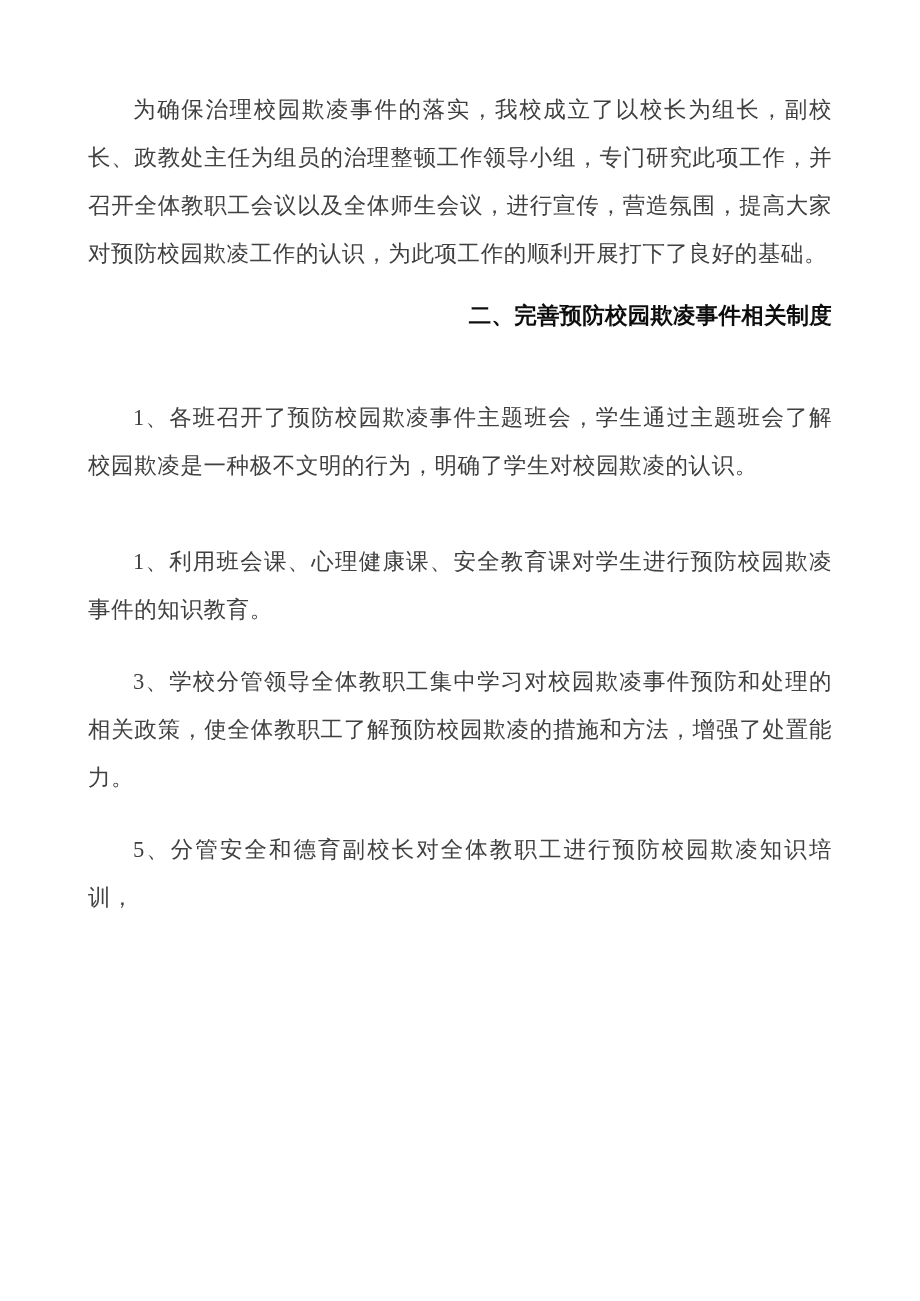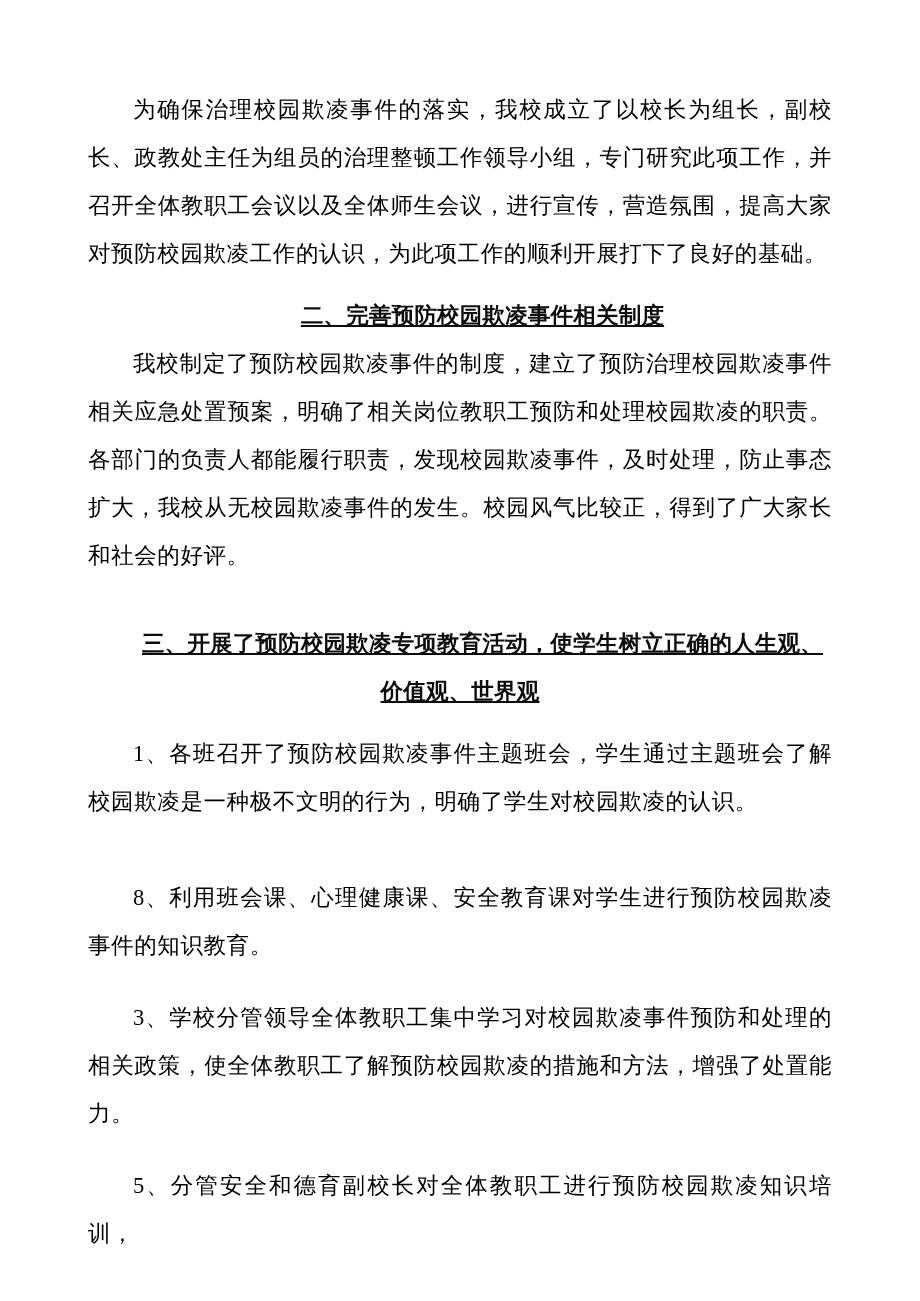--- a/index.html
+++ b/index.html
@@ -25,71 +25,68 @@
   
   p.para {
     margin: 0 0 0 0;
     font-size: 22.5px;
     line-height: 48px;
     letter-spacing: 0.6px;
     text-align: justify;
     text-justify: inter-character;
     text-indent: 2em;
     font-weight: 400;
-    color: #000000;
+    color: #404040;
   }
   
   p.para.tight {
     line-height: 32px;
   }
   
   h2.heading {
     margin: 0;
     font-family: "Liberation Sans", "DejaVu Sans", sans-serif;
     font-size: 22.5px;
     line-height: 48px;
     font-weight: 700;
     letter-spacing: 0.2px;
     text-indent: 2em;
-    text-align: center;
+    text-align: right;
     color: #0d0d0d;
-    text-decoration: underline;
   }
   .spacer-sm { height: 14px; }
   .spacer-md { height: 24px; }
   .spacer-lg { height: 40px; }
 </style>
 </head>
 <body>
 
 <div class="page">
   <div class="doc-body">
 
     <p class="para">为确保治理校园欺凌事件的落实，我校成立了以校长为组长，副校长、政教处主任为组员的治理整顿工作领导小组，专门研究此项工作，并召开全体教职工会议以及全体师生会议，进行宣传，营造氛围，提高大家对预防校园欺凌工作的认识，为此项工作的顺利开展打下了良好的基础。</p>
 
     <div class="spacer-sm"></div>
 
     <h2 class="heading">二、完善预防校园欺凌事件相关制度</h2>
 
-    <p class="para">我校制定了预防校园欺凌事件的制度，建立了预防治理校园欺凌事件相关应急处置预案，明确了相关岗位教职工预防和处理校园欺凌的职责。各部门的负责人都能履行职责，发现校园欺凌事件，及时处理，防止事态扩大，我校从无校园欺凌事件的发生。校园风气比较正，得到了广大家长和社会的好评。</p>
 
     <div class="spacer-lg"></div>
 
-    <h2 class="heading">三、开展了预防校园欺凌专项教育活动，使学生树立正确的人生观、价值观、世界观</h2>
 
     <div class="spacer-sm"></div>
 
     <p class="para">1、各班召开了预防校园欺凌事件主题班会，学生通过主题班会了解校园欺凌是一种极不文明的行为，明确了学生对校园欺凌的认识。</p>
 
     <div class="spacer-md"></div>
 
 
     <div class="spacer-md"></div>
 
-    <p class="para">8、利用班会课、心理健康课、安全教育课对学生进行预防校园欺凌事件的知识教育。</p>
+    <p class="para">1、利用班会课、心理健康课、安全教育课对学生进行预防校园欺凌事件的知识教育。</p>
 
     <div class="spacer-md"></div>
 
     <p class="para">3、学校分管领导全体教职工集中学习对校园欺凌事件预防和处理的相关政策，使全体教职工了解预防校园欺凌的措施和方法，增强了处置能力。</p>
 
     <div class="spacer-md"></div>
 
     <p class="para">5、分管安全和德育副校长对全体教职工进行预防校园欺凌知识培训，</p>
 
   </div>

